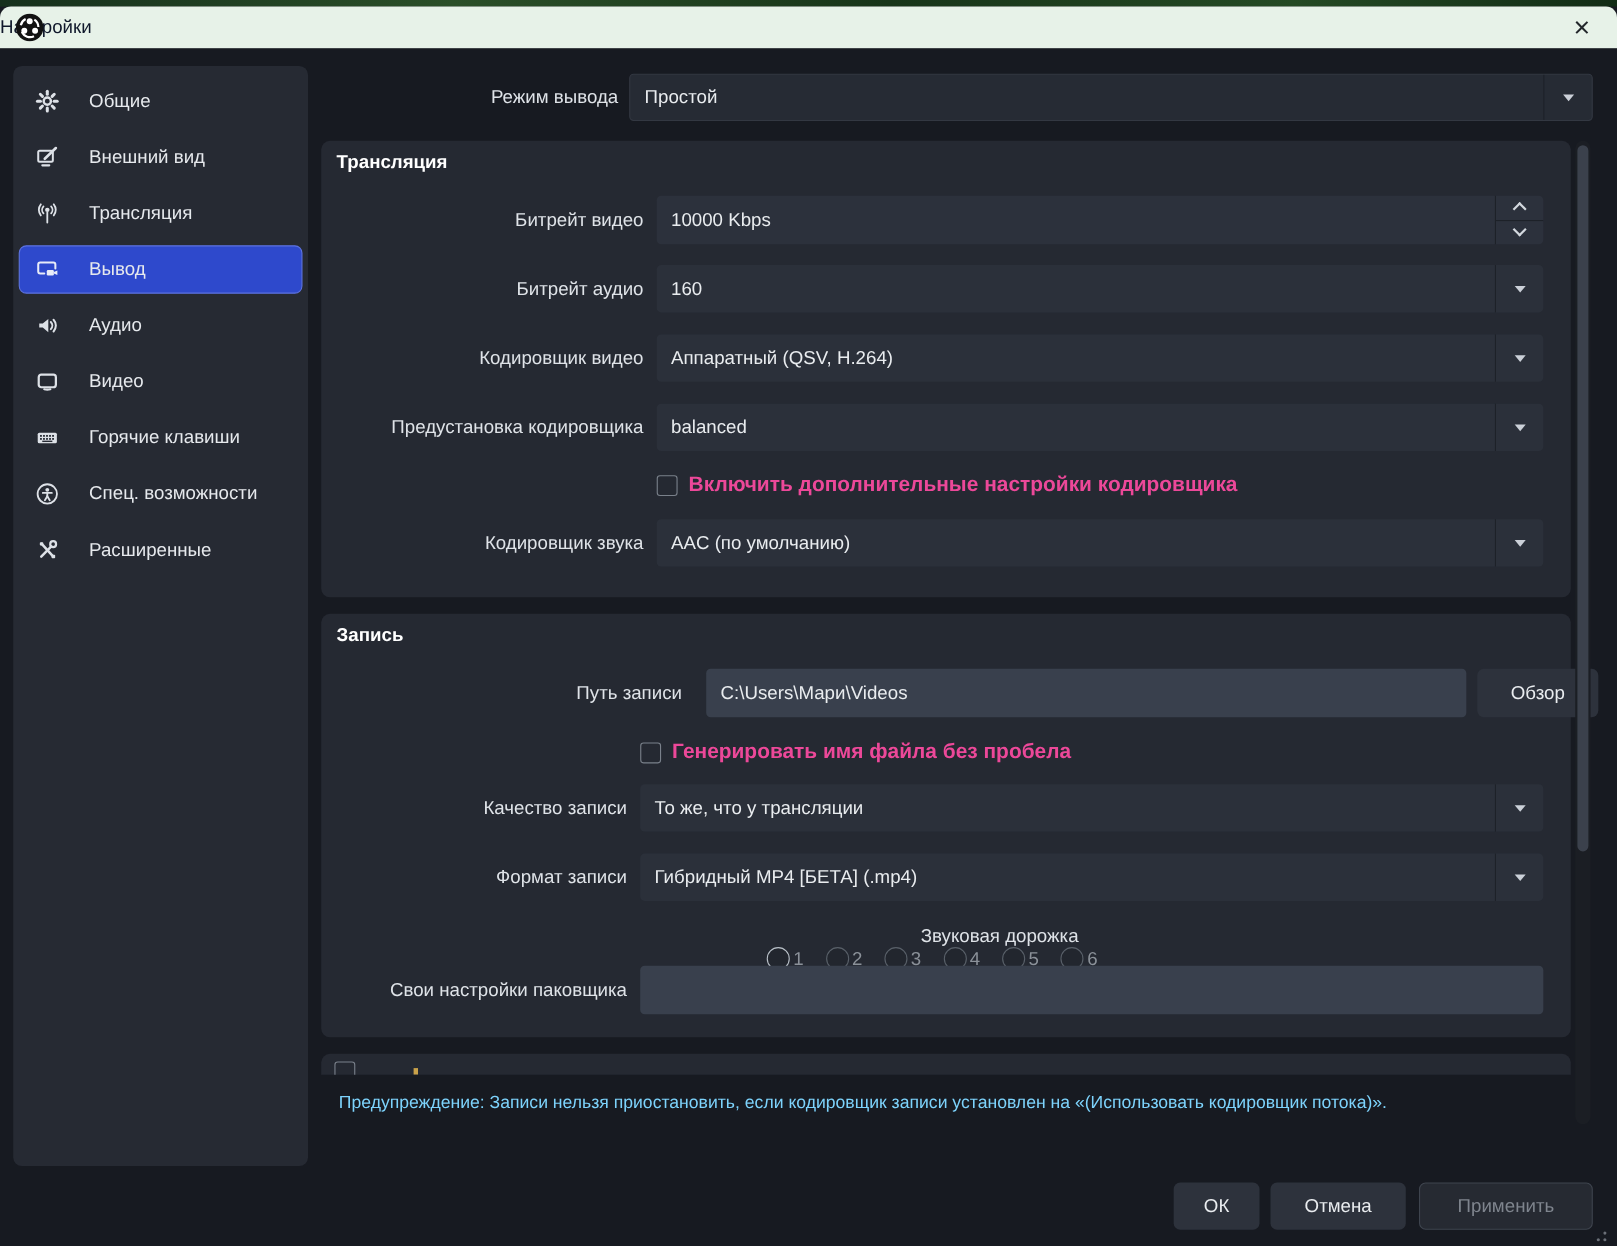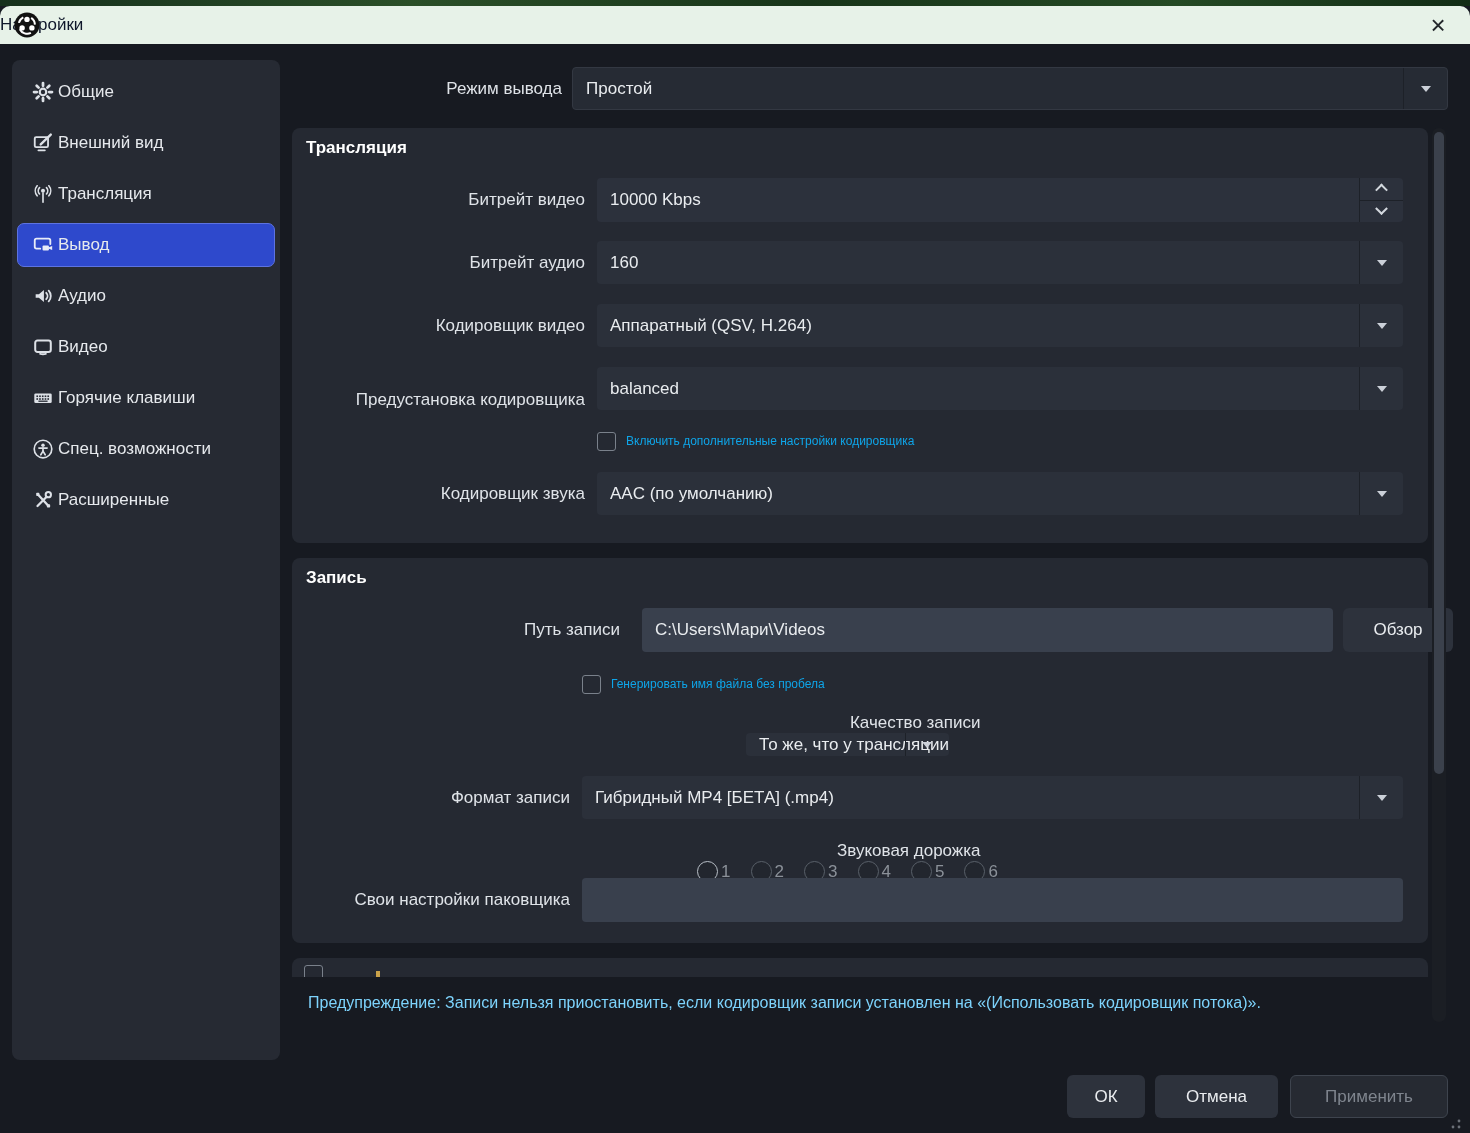--- a/index.html
+++ b/index.html
@@ -15,21 +15,21 @@
   #title-text { font-size:17px; color:#0f172a; }
   #close-btn { position:absolute; right:12px; top:0; width:40px; height:38px;
     display:flex; align-items:center; justify-content:center; font-size:26px;
     font-weight:300; color:#23272b; cursor:default; }
   #logo { position:absolute; left:14px; top:6px; }
   #main { left:0; top:44px; width:1470px; height:1089px; background:#171a21; }
 
   
   #sidebar { left:12px; top:16px; width:268px; height:1000px; background:#262a33;
     border-radius:8px; padding:10px 5px; display:flex; flex-direction:column; gap:7px; }
-  .side-item { height:44px; display:flex; align-items:center; gap:3px;
+  .side-item { height:44px; display:flex; align-items:center; gap:26px;
     padding-left:13px; color:#e6e9ed; font-size:17px; border-radius:7px;
     border:1.5px solid transparent; }
   .side-item.selected { background:#2e49cc; border-color:#5d73e0; }
   .side-icon { width:24px; height:24px; display:flex; align-items:center; justify-content:center; }
 
   
   .panel { background:#252932; border-radius:8px; }
   .section-title { position:absolute; left:14px; top:10px; font-size:17px;
     font-weight:bold; color:#ffffff; }
   .row { position:absolute; display:flex; align-items:center; }
@@ -53,21 +53,21 @@
   .chev { width:9px; height:9px; border-left:2px solid #d3d8de; border-top:2px solid #d3d8de; }
   .chev.up { transform:rotate(45deg) translate(1px,1px); }
   .chev.down { transform:rotate(225deg) translate(2px,2px); }
 
   .textinput { height:44px; background:#39404d; border-radius:4px; display:flex;
     align-items:center; color:#e9ecef; font-size:17px; padding-left:13px; }
 
   .checkrow { position:absolute; display:flex; align-items:center; gap:10px; }
   .checkbox { width:19px; height:19px; border:1.5px solid #7a818b; border-radius:3px;
     background:transparent; flex:none; }
-  .checklabel { color:#0ea5e9; font-size:12px; }
+  .checklabel { color:#ec4899; font-size:19px;font-weight:bold; }
 
   .radiorow { display:flex; align-items:center; gap:20px; }
   .radio-pair { display:flex; align-items:center; gap:3px; }
   .radio { width:21px; height:21px; border-radius:50%; border:1.5px solid #596069;
     background:#22262e; }
   .radio.selected { border-color:#b9c0c8; }
   .radiolabel { color:#8b9199; font-size:17px; }
 
   .btn { position:absolute; height:43px; background:#2d323c; border-radius:6px;
     color:#e9ecef; font-size:17px; display:flex; align-items:center; justify-content:center; }
@@ -268,21 +268,21 @@
     <div class="row" style="left:0; top:176px; width:1111px; height:43px;">
       <span class="rlabel s-lab">Кодировщик видео</span>
       <div class="combo">
         <span class="combo-value">Аппаратный (QSV, H.264)</span>
         <span class="combo-arrow">
             <span class="tri"></span>
           </span>
       </div>
     </div>
 
-    <div class="row" style="left:0; top:239px; width:1111px; height:43px;align-items:flex-end;">
+    <div class="row" style="left:0; top:239px; width:1111px; height:43px;">
       <span class="rlabel s-lab">Предустановка кодировщика</span>
       <div class="combo">
         <span class="combo-value">balanced</span>
         <span class="combo-arrow">
             <span class="tri"></span>
           </span>
       </div>
     </div>
 
     <div class="checkrow" style="left:305px; top:302px; height:22px;">
@@ -310,21 +310,21 @@
         <span>C:\Users\Мари\Videos</span>
       </div>
       <div class="btn" id="browse-btn">Обзор</div>
     </div>
 
     <div class="checkrow" style="left:290px; top:115px; height:22px;">
       <span class="checkbox"></span>
       <span class="checklabel">Генерировать имя файла без пробела</span>
     </div>
 
-    <div class="row" style="left:0; top:155px; width:1111px; height:43px;flex-direction:column;">
+    <div class="row" style="left:0; top:155px; width:1111px; height:43px;">
       <span class="rlabel r-lab">Качество записи</span>
       <div class="combo">
         <span class="combo-value">То же, что у трансляции</span>
         <span class="combo-arrow">
             <span class="tri"></span>
           </span>
       </div>
     </div>
 
     <div class="row" style="left:0; top:218px; width:1111px; height:43px;">

